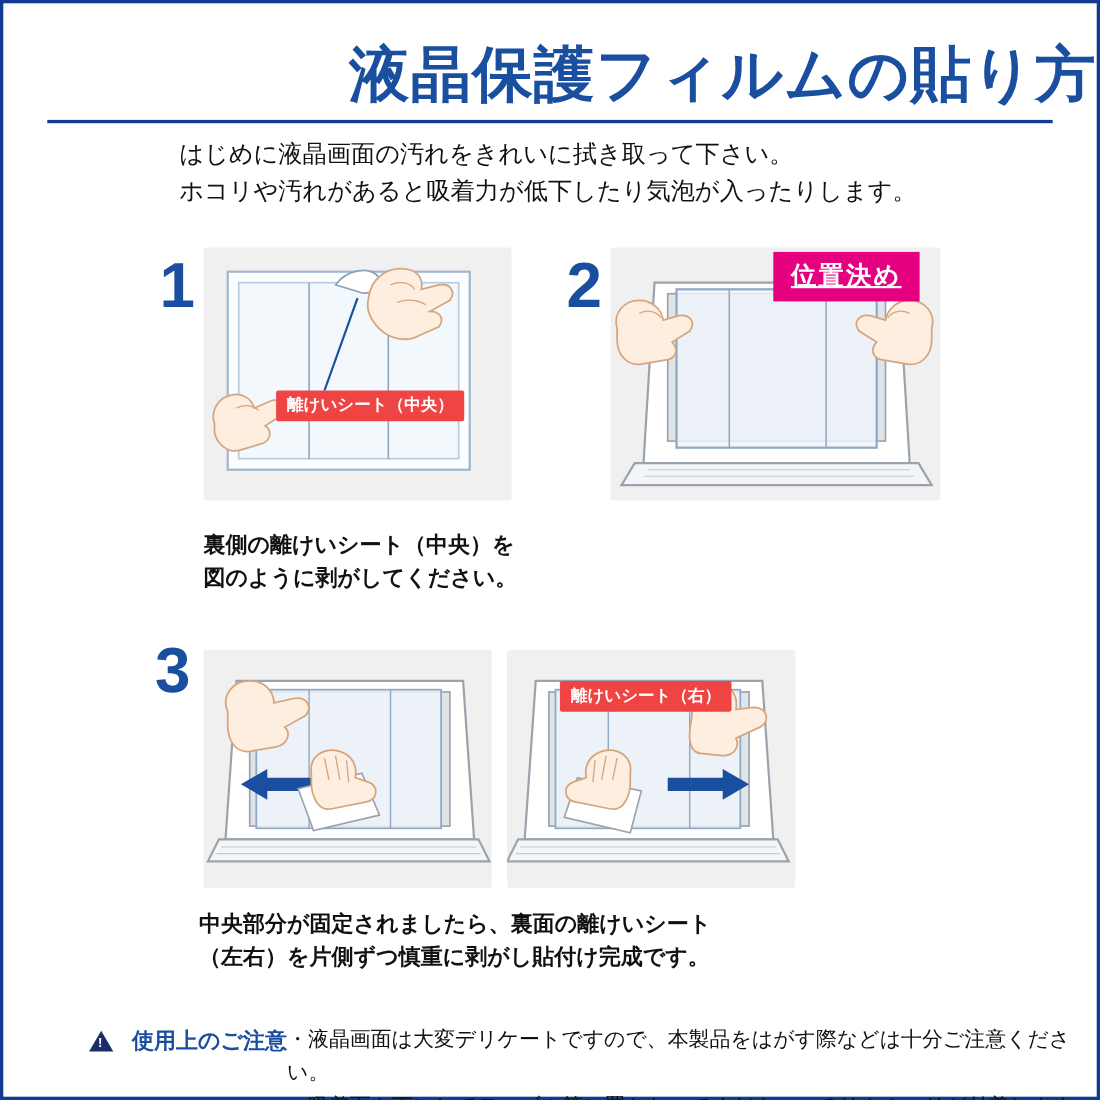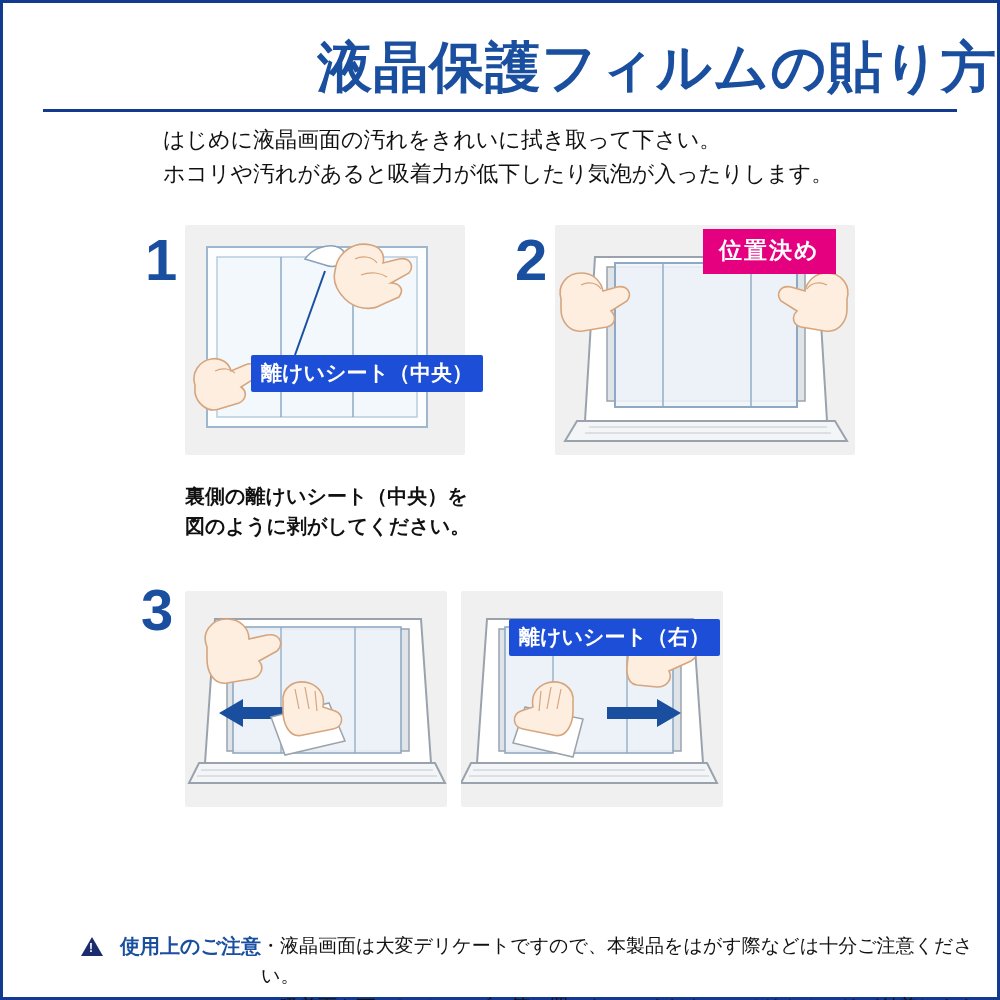--- a/index.html
+++ b/index.html
@@ -65,23 +65,23 @@
     background:#e4007f;
     color:#fff;
     font-weight:bold;
     font-size:23px;
     padding:6px 16px 8px 16px;
     letter-spacing:2px;
   }
   
   .tag{
     position:absolute;
-    background:#1d4ed8;
+    background:#ef4444;
     color:#fff;
-    font-size:21px;
+    font-size:15px;
     font-weight:bold;
     padding:4px 10px 5px 10px;
     white-space:nowrap;
     border-radius:2px;
     font-family:Liberation Serif, serif;
   }
   
   .note-head{
     position:absolute;
     left:78px;top:930px;
@@ -182,21 +182,21 @@
       <path d="M6 74 C2 60 12 48 26 48 C38 48 46 56 48 66 L62 62 C72 60 78 68 72 76
                L56 86 C62 92 60 100 52 102 L28 106 C14 108 6 96 6 84 Z" fill="#fdeee0" stroke="#d6a57d" stroke-width="1.6"></path>
       <path d="M26 60 C34 56 42 58 46 64" fill="none" stroke="#d6a57d" stroke-width="1.2"></path>
 
       <path d="M292 74 C296 60 286 48 272 48 C260 48 252 56 250 66 L236 62 C226 60 220 68 226 76
                L242 86 C236 92 238 100 246 102 L270 106 C284 108 292 96 292 84 Z" fill="#fdeee0" stroke="#d6a57d" stroke-width="1.6"></path>
       <path d="M272 60 C264 56 256 58 252 64" fill="none" stroke="#d6a57d" stroke-width="1.2"></path>
     </svg>
   </div>
 
-  <div class="badge" style="left:700px;top:226px;">位置決め</div>
+  <div class="badge" style="left:700px;top:226px;text-decoration:underline;">位置決め</div>
 
 
   <div class="stepnum" style="left:138px;top:578px;">3</div>
 
   <div class="panel" style="left:182px;top:588px;width:262px;height:216px;">
     <svg width="262" height="216" viewBox="0 0 262 216">
       <path d="M30 28 L236 28 L246 172 L20 172 Z" fill="#ffffff" stroke="#9aa3ad" stroke-width="2"></path>
       <rect x="42" y="38" width="182" height="122" fill="#dfe4e8" stroke="#9aa3ad" stroke-width="1.5"></rect>
       <rect x="48" y="36" width="168" height="126" fill="#eef4fa" fill-opacity="0.85" stroke="#8fa9c4" stroke-width="1.6"></rect>
       <line x1="96" y1="36" x2="96" y2="162" stroke="#8fa9c4" stroke-width="1.3"></line>
@@ -246,20 +246,24 @@
                L92 144 C106 148 112 132 112 120 Z" fill="#fdeee0" stroke="#d6a57d" stroke-width="1.6"></path>
       <g fill="none" stroke="#d6a57d" stroke-width="1.2">
         <path d="M100 98 L96 118"></path>
           <path d="M90 96 L86 118"></path>
           <path d="M80 100 L78 120"></path>
       </g>
     </svg>
   </div>
   <div class="tag" style="left:506px;top:616px;">離けいシート（右）</div>
 
+  <div class="caption" style="left:178px;top:822px;">
+    <div>中央部分が固定されましたら、裏面の離けいシート</div>
+    <div>（左右）を片側ずつ慎重に剥がし貼付け完成です。</div>
+  </div>
 
   <div class="warn-tri"></div>
   <div class="note-head" style="left:117px;">使用上のご注意</div>
   <div class="note-lines">
     <div>・液晶画面は大変デリケートですので、本製品をはがす際などは十分ご注意ください。</div>
     <div>・吸着面を下にしてテーブル等に置かないでください。チリやホコリが付着します。</div>
   </div>
 
 </div>
 

